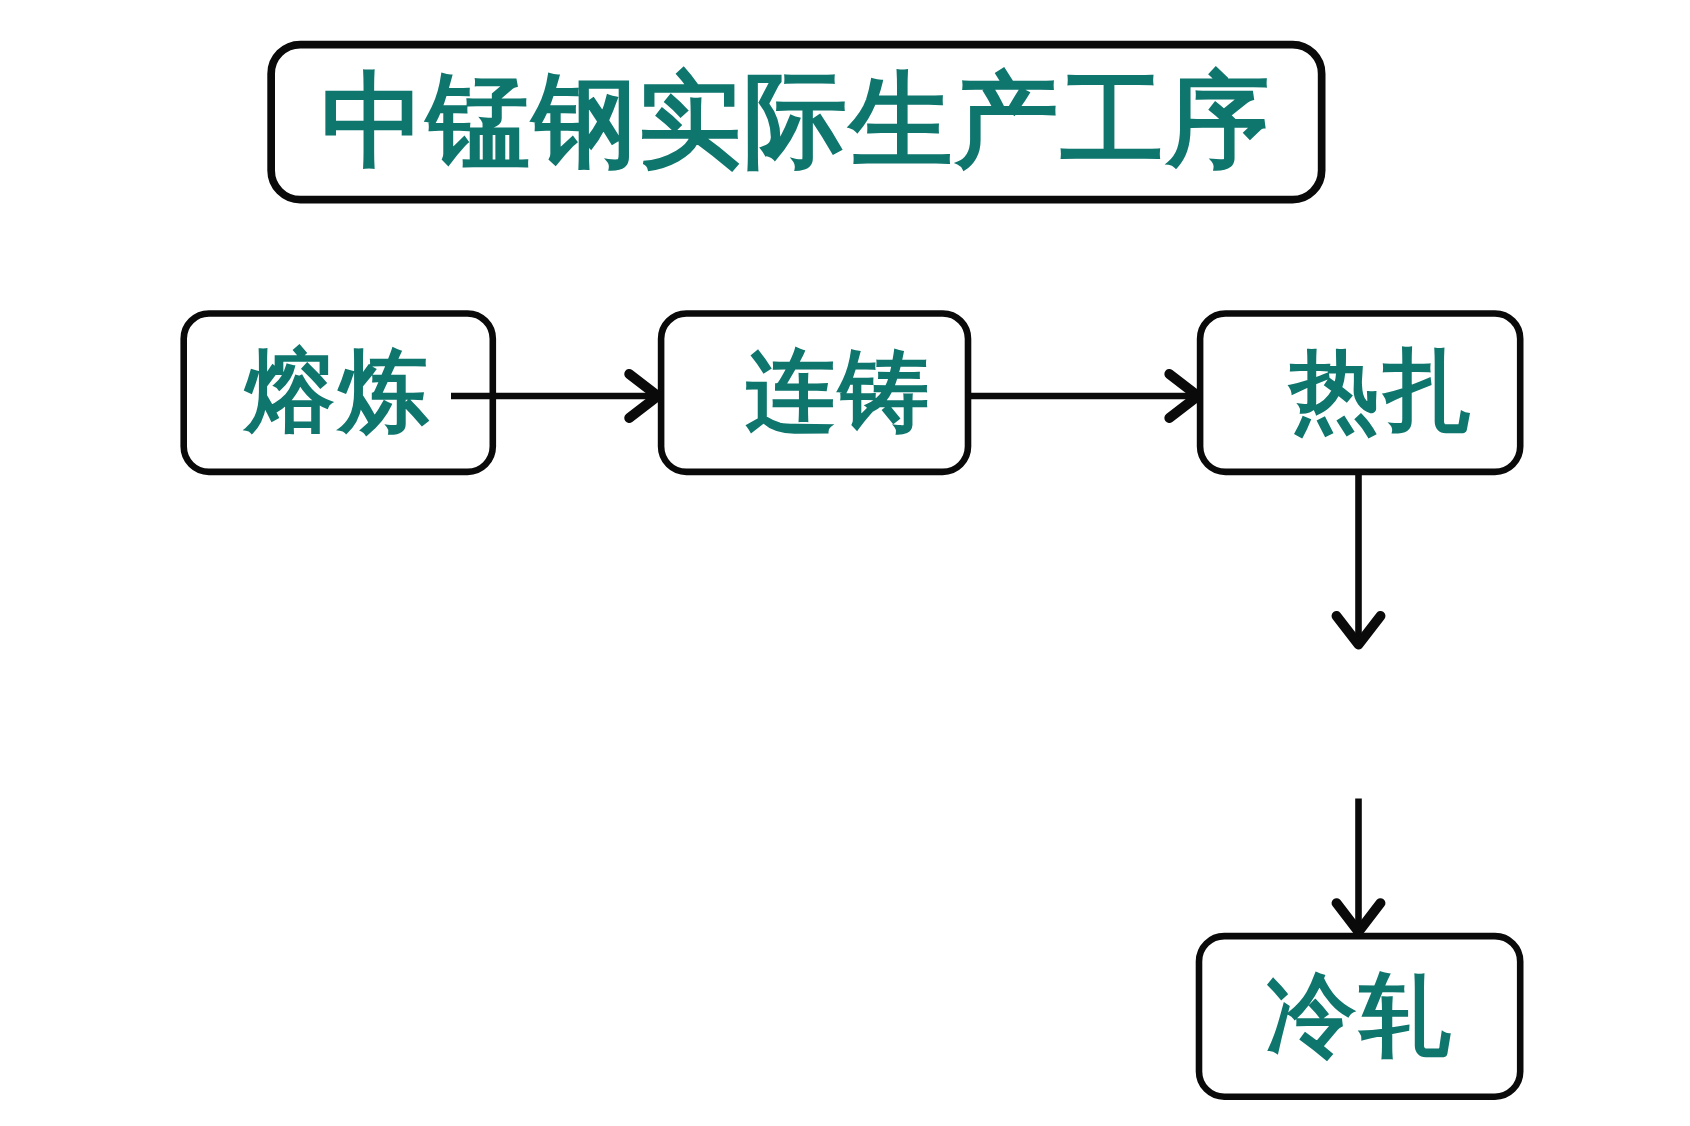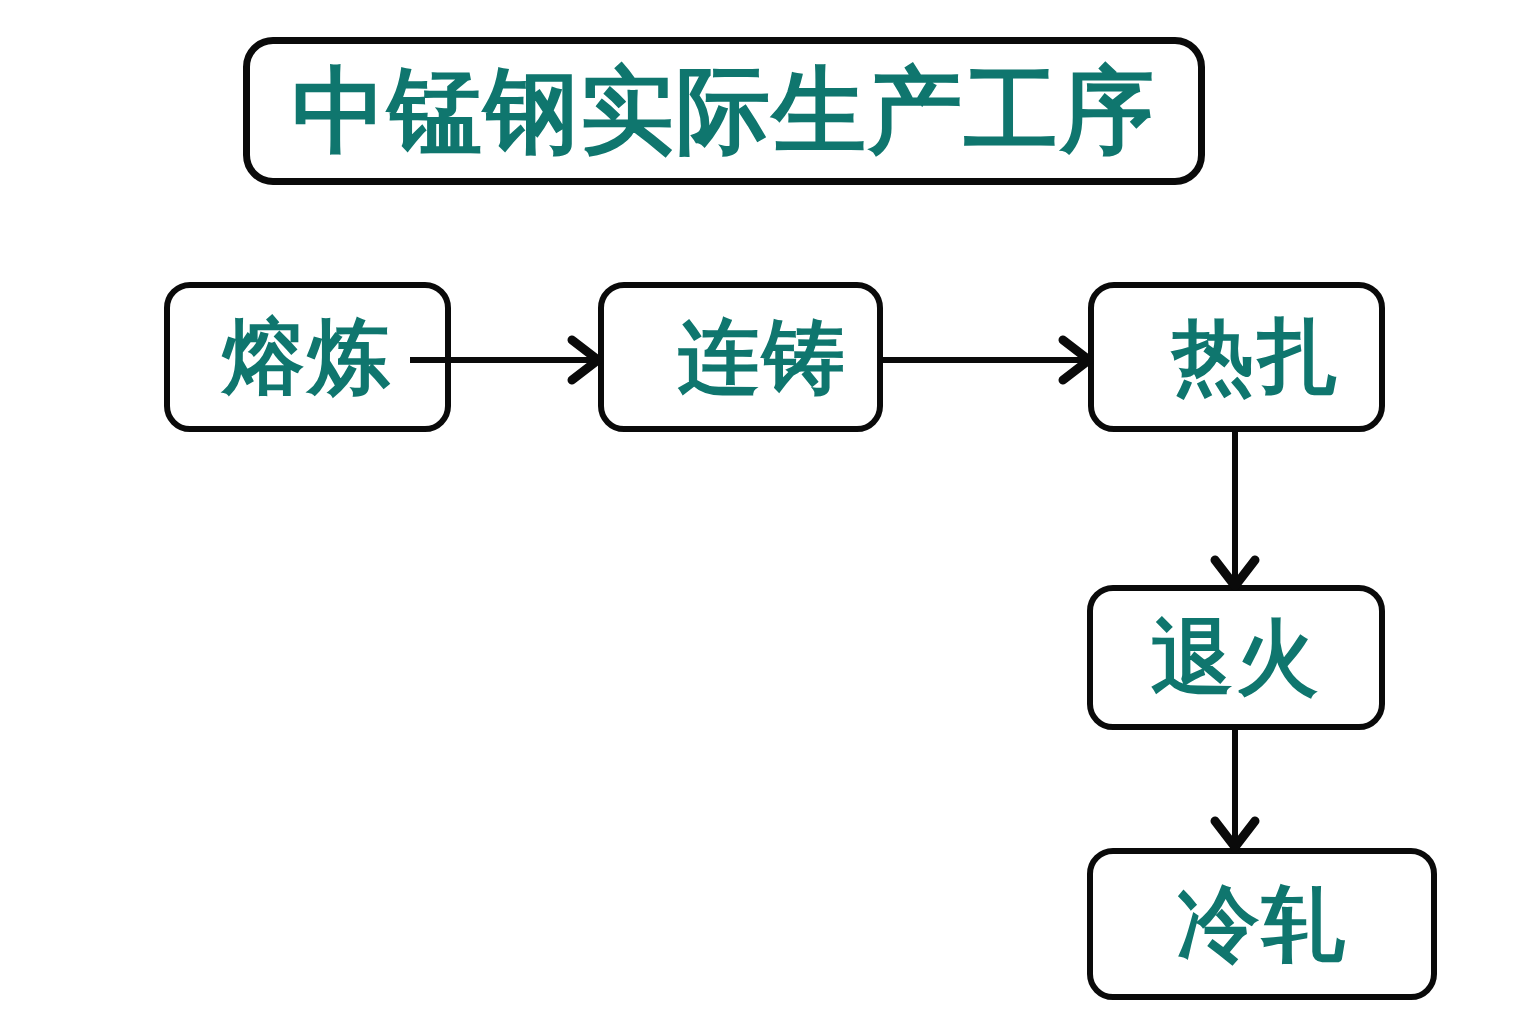--- a/index.html
+++ b/index.html
@@ -40,21 +40,21 @@
     letter-spacing: 2px;
   }
   .step-node {
     font-size: 82px;
     letter-spacing: 3px;
   }
   #node-smelting { left: 128px;  top: 282px; width: 287px; height: 150px; margin-left: 36px; }
   #node-casting  { left: 598px;  top: 282px; width: 285px; height: 150px; padding-left: 44px; }
   #node-hotroll  { left: 1088px; top: 282px; width: 297px; height: 150px; padding-left: 41px; }
   #node-anneal   { left: 1087px; top: 585px; width: 298px; height: 145px; }
-  #node-coldroll { left: 1087px; top: 848px; width: 350px; height: 152px; }
+  #node-coldroll { left: 1087px; top: 848px; width: 298px; height: 152px; }
 
   .connector {
     position: absolute;
     overflow: visible;
   }
   .connector svg { display: block; overflow: visible; }
   .conn-line {
     stroke: #0a0a0a;
     stroke-width: 6;
     fill: none;
@@ -86,23 +86,20 @@
   </div>
 
   <div class="node step-node" id="node-casting">
     <span>连铸</span>
   </div>
 
   <div class="node step-node" id="node-hotroll">
     <span>热扎</span>
   </div>
 
-  <div class="node step-node" id="node-anneal">
-    <span>退火</span>
-  </div>
 
   <div class="node step-node" id="node-coldroll">
     <span>冷轧</span>
   </div>
 
   <div class="connector" id="arrow-smelting-casting">
     <svg width="195" height="60" viewBox="0 0 195 60">
       <line class="conn-line" x1="0" y1="30" x2="186" y2="30"></line>
       <polyline class="conn-head" points="162,10 188,30 162,50"></polyline>
     </svg>

